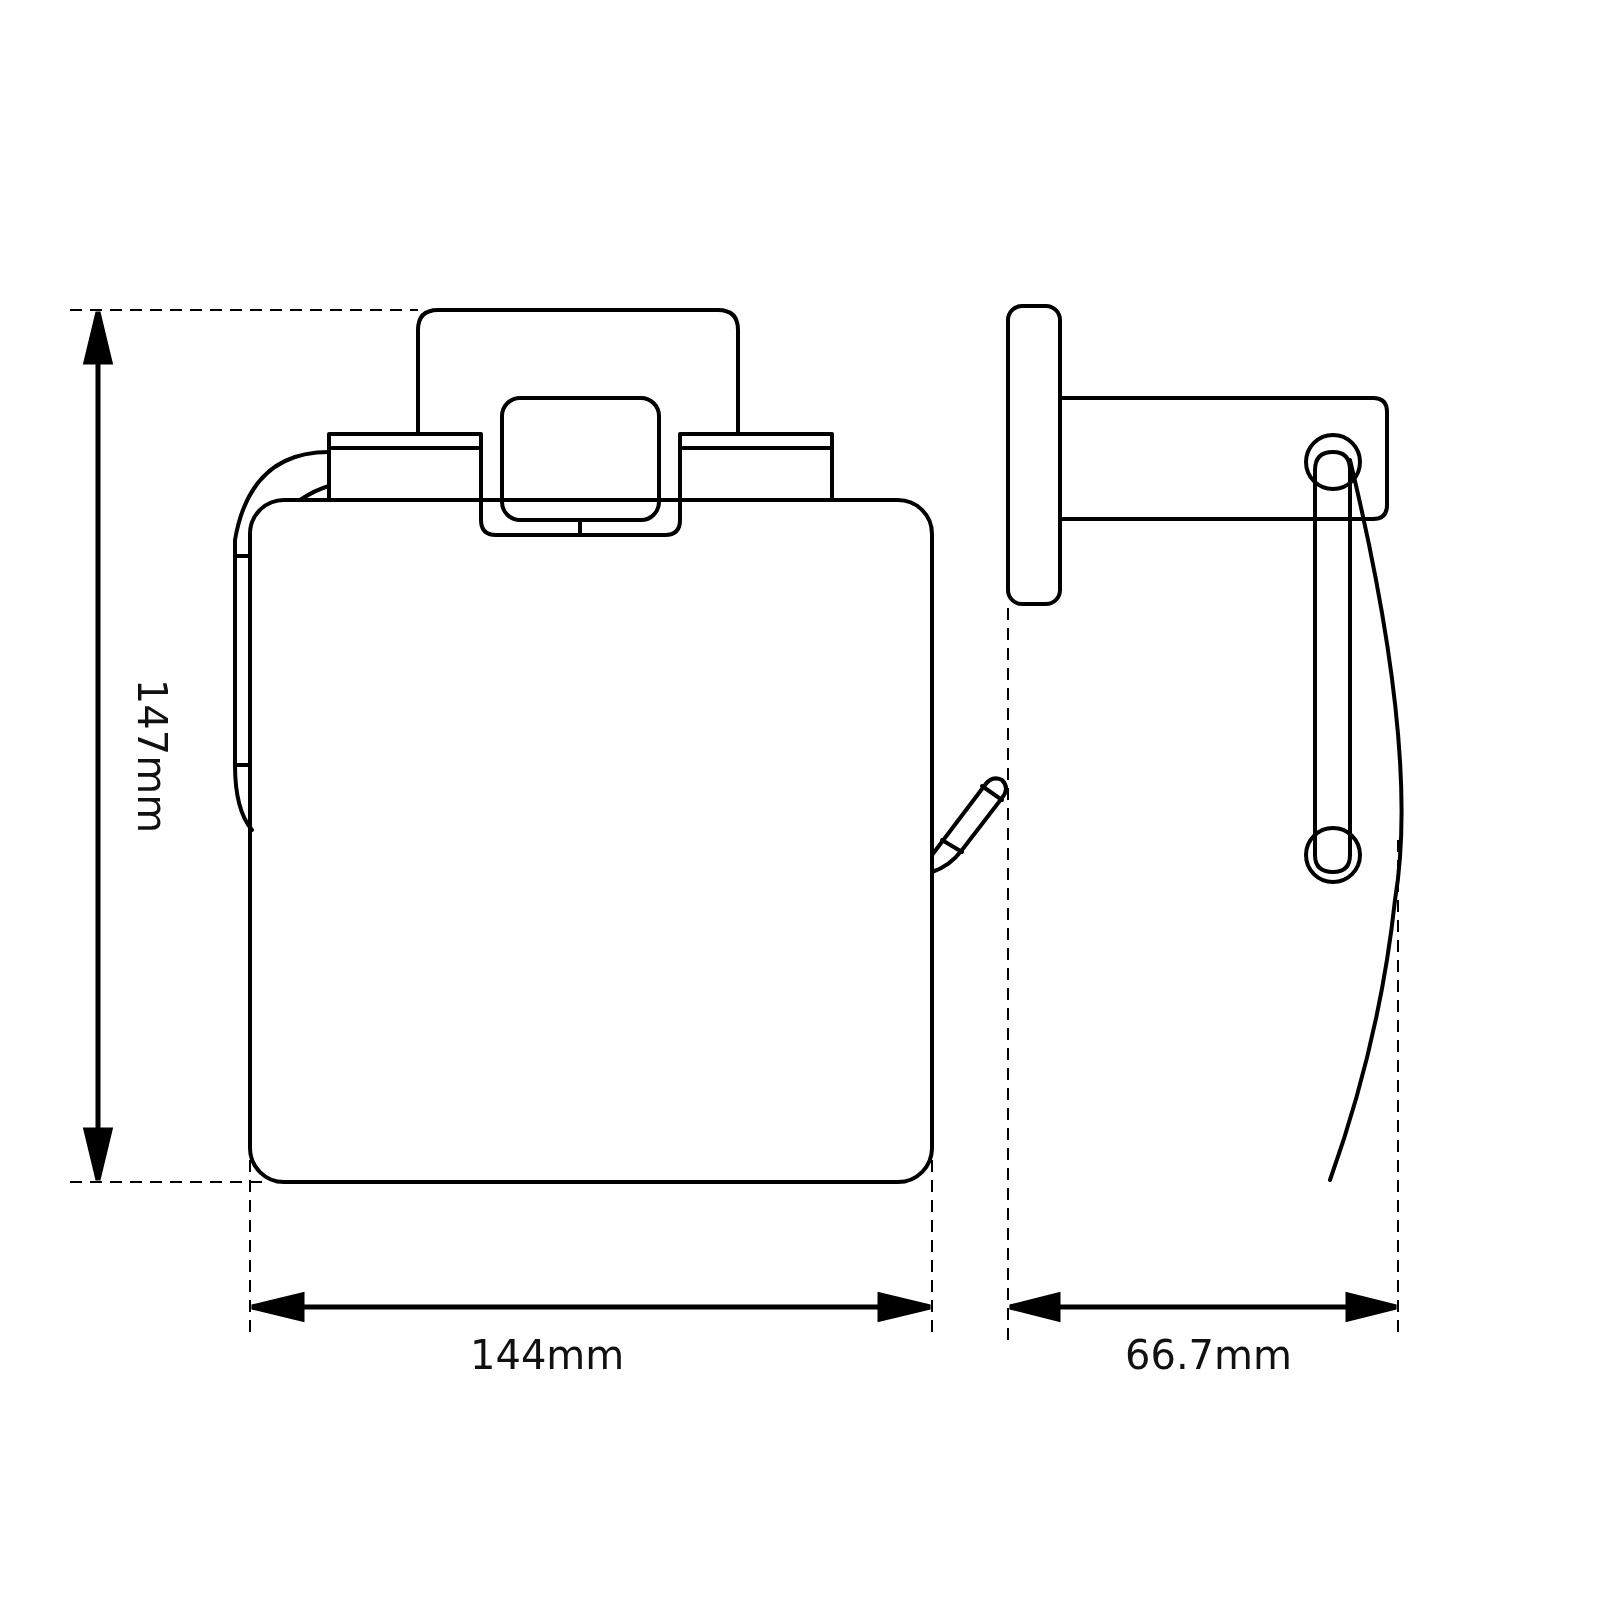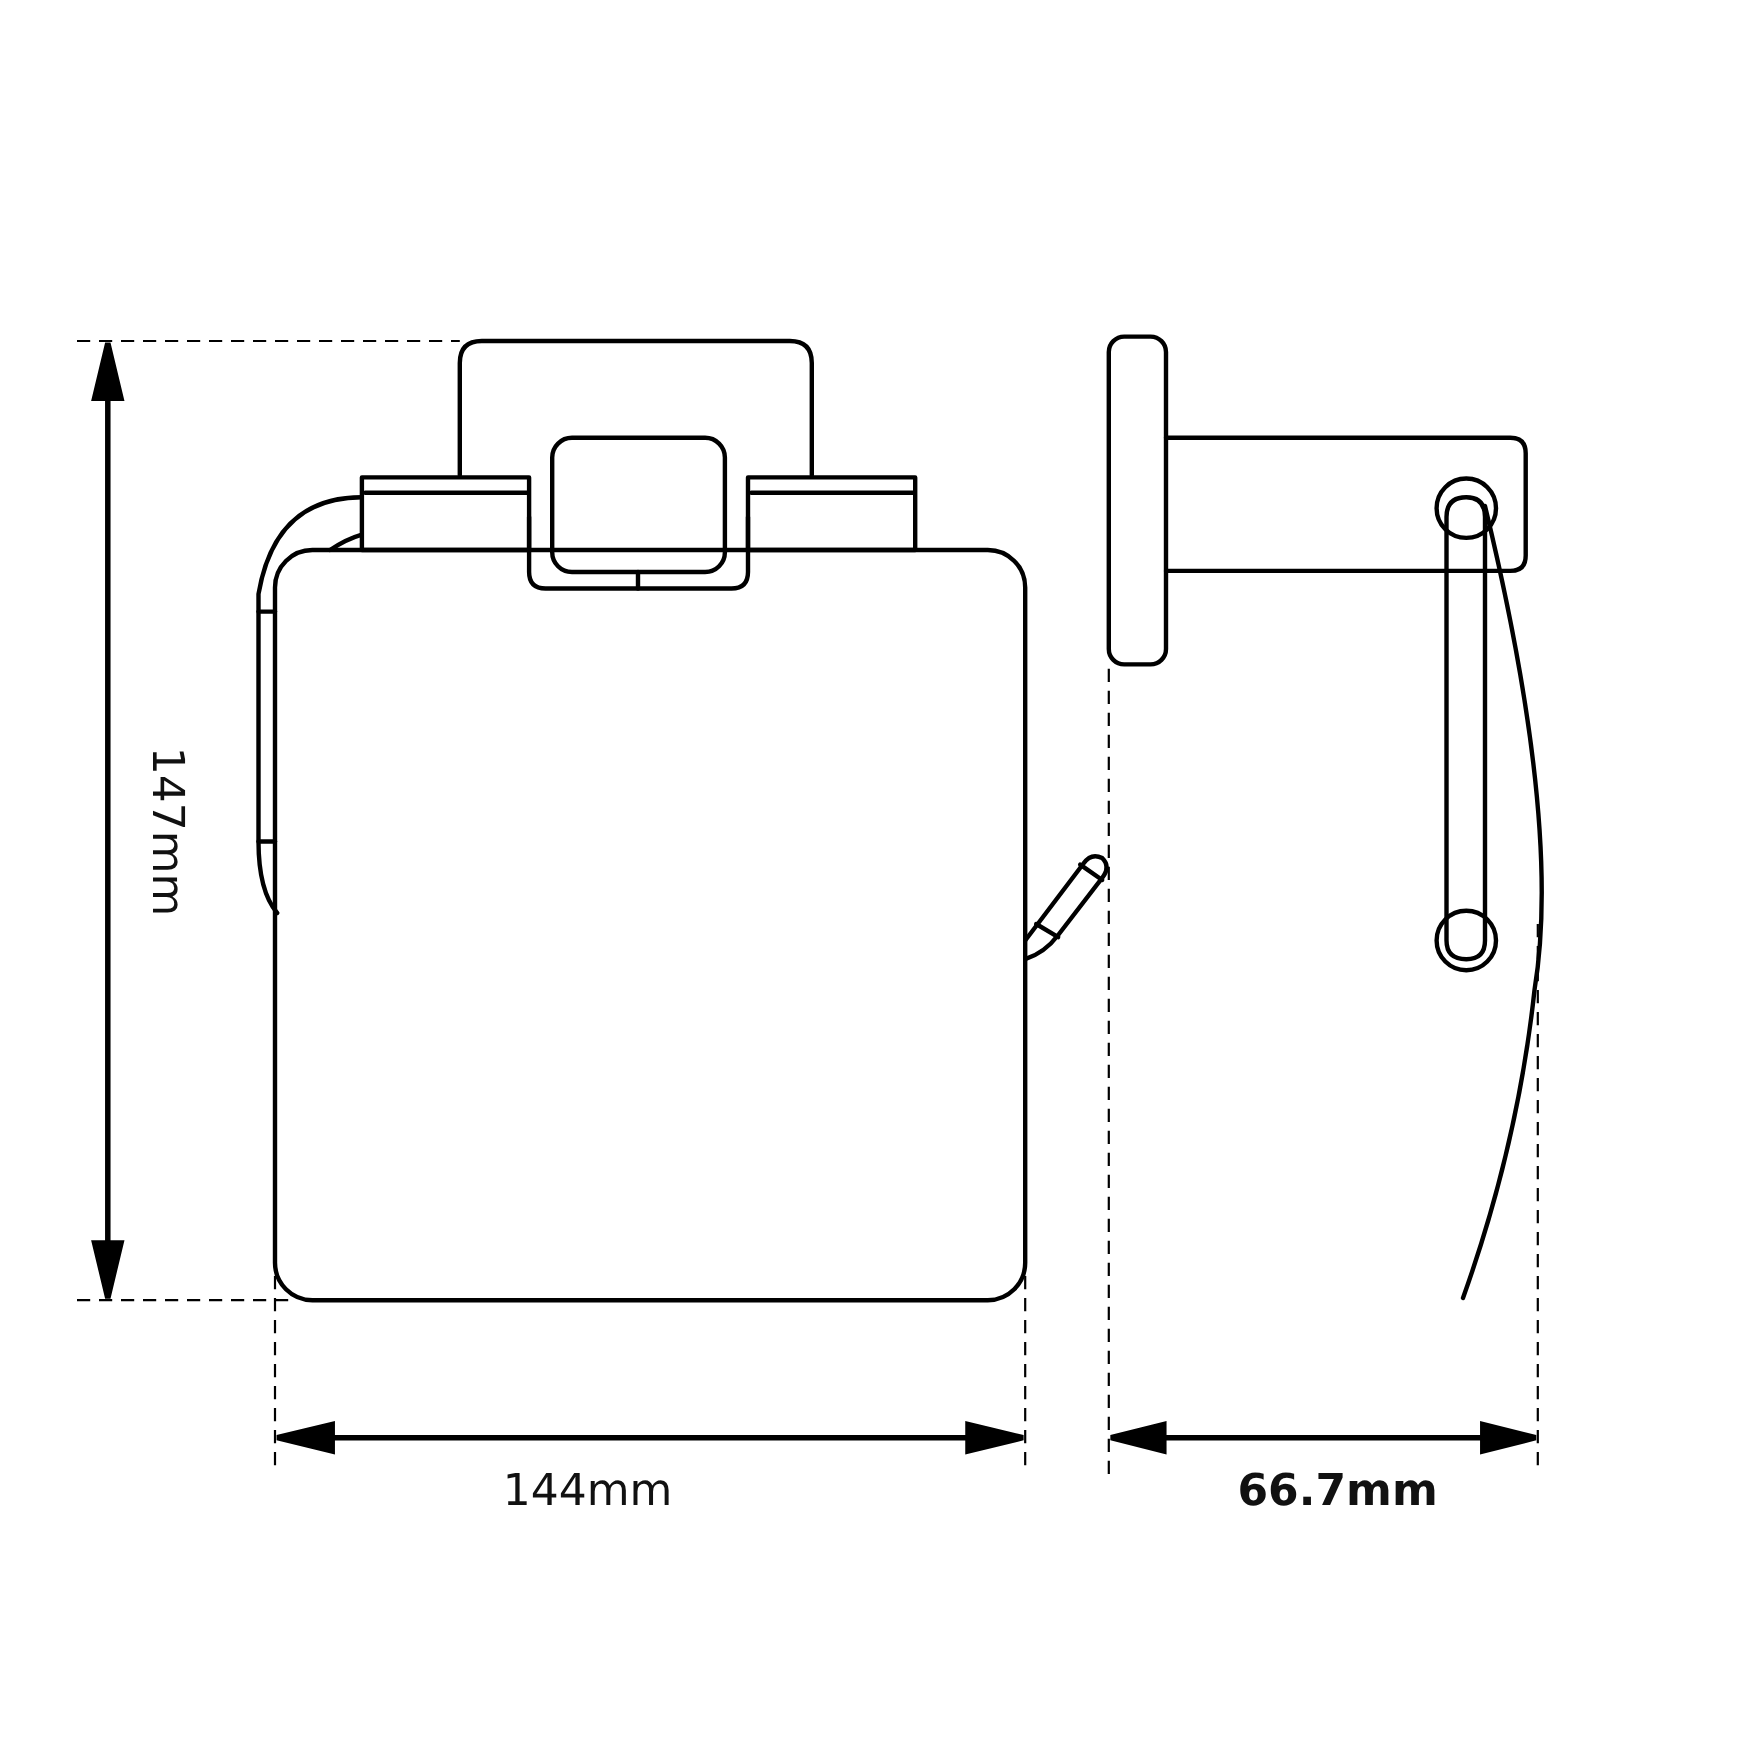--- a/index.html
+++ b/index.html
@@ -65,14 +65,14 @@
     <line x1="280" y1="1307" x2="902" y2="1307"></line>
     <polygon points="252,1307 302,1295 302,1319"></polygon>
     <polygon points="930,1307 880,1295 880,1319"></polygon>
     <line x1="1038" y1="1307" x2="1368" y2="1307"></line>
     <polygon points="1010,1307 1058,1295 1058,1319"></polygon>
     <polygon points="1396,1307 1348,1295 1348,1319"></polygon>
   </g>
 </svg>
 
 <div class="lbl" style="left:88px;top:756px;transform:translate(-50%,-50%) rotate(90deg);transform-origin:center;left:152px;">147mm</div>
-<div class="lbl" style="left:457px;top:1332px;">144mm</div>
-<div class="lbl" style="left:1125px;top:1332px;font-weight:bold;">66.7mm</div>
+<div class="lbl" style="left:470px;top:1332px;">144mm</div>
+<div class="lbl" style="left:1125px;top:1332px;">66.7mm</div>
 
 </body></html>

